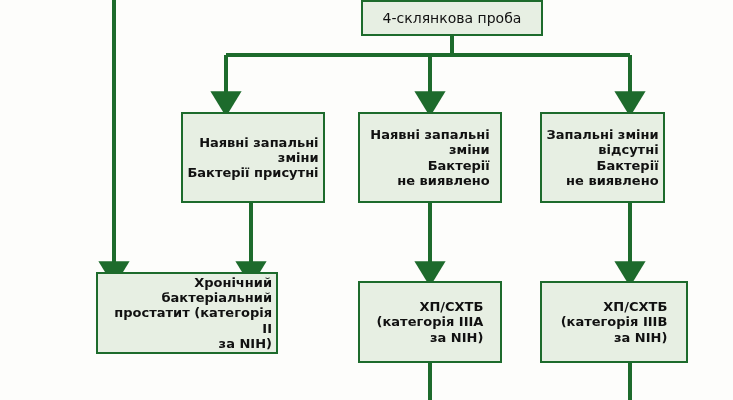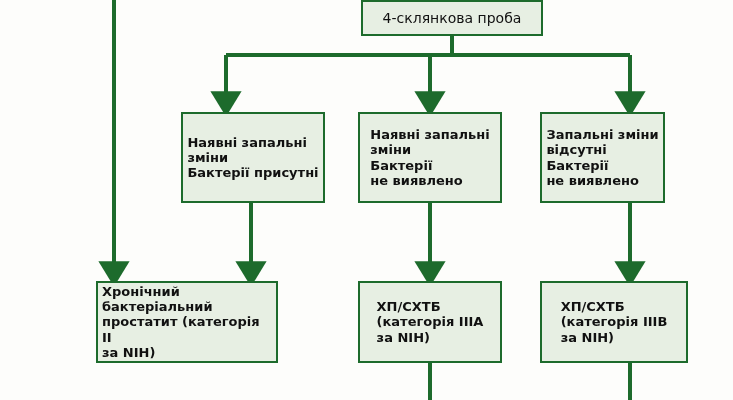--- a/index.html
+++ b/index.html
@@ -3,28 +3,28 @@
 <meta charset="utf-8">
 <title>Flowchart</title>
 <style>
   html,body{margin:0;padding:0;background:#ffffff;}
   body{width:733px;height:400px;overflow:hidden;
        font-family:"DejaVu Sans","Liberation Sans",sans-serif;}
   #stage{position:relative;width:733px;height:400px;background:#fdfdfb;}
   #wires{position:absolute;left:0;top:0;width:733px;height:400px;}
   .node{position:absolute;box-sizing:border-box;
         background:#e7efe3;border:2px solid #1d6b2c;
-        display:flex;align-items:center;justify-content:center;text-align:left;
+        display:flex;align-items:center;justify-content:center;text-align:right;
         color:#111111;line-height:1.18;}
   .node .txt{display:block;padding:0 4px;white-space:pre-line;}
   #n-top{left:361px;top:0px;width:182px;height:36px;font-size:14px;}
   #n-mid-1{left:181px;top:112px;width:144px;height:91px;font-size:13px;font-weight:bold;}
   #n-mid-2{left:358px;top:112px;width:144px;height:91px;font-size:13px;font-weight:bold;}
   #n-mid-3{left:540px;top:112px;width:125px;height:91px;font-size:13px;font-weight:bold;}
-  #n-bot-1{left:96px;top:281px;width:182px;height:82px;font-size:13px;font-weight:bold;}
+  #n-bot-1{left:96px;top:272px;width:182px;height:82px;font-size:13px;font-weight:bold;}
   #n-bot-2{left:358px;top:281px;width:144px;height:82px;font-size:13px;font-weight:bold;}
   #n-bot-3{left:540px;top:281px;width:148px;height:82px;font-size:13px;font-weight:bold;}
 </style>
 </head>
 <body>
 
 <div id="stage">
 
   <svg id="wires" viewBox="0 0 733 400" xmlns="http://www.w3.org/2000/svg">
     <defs>

